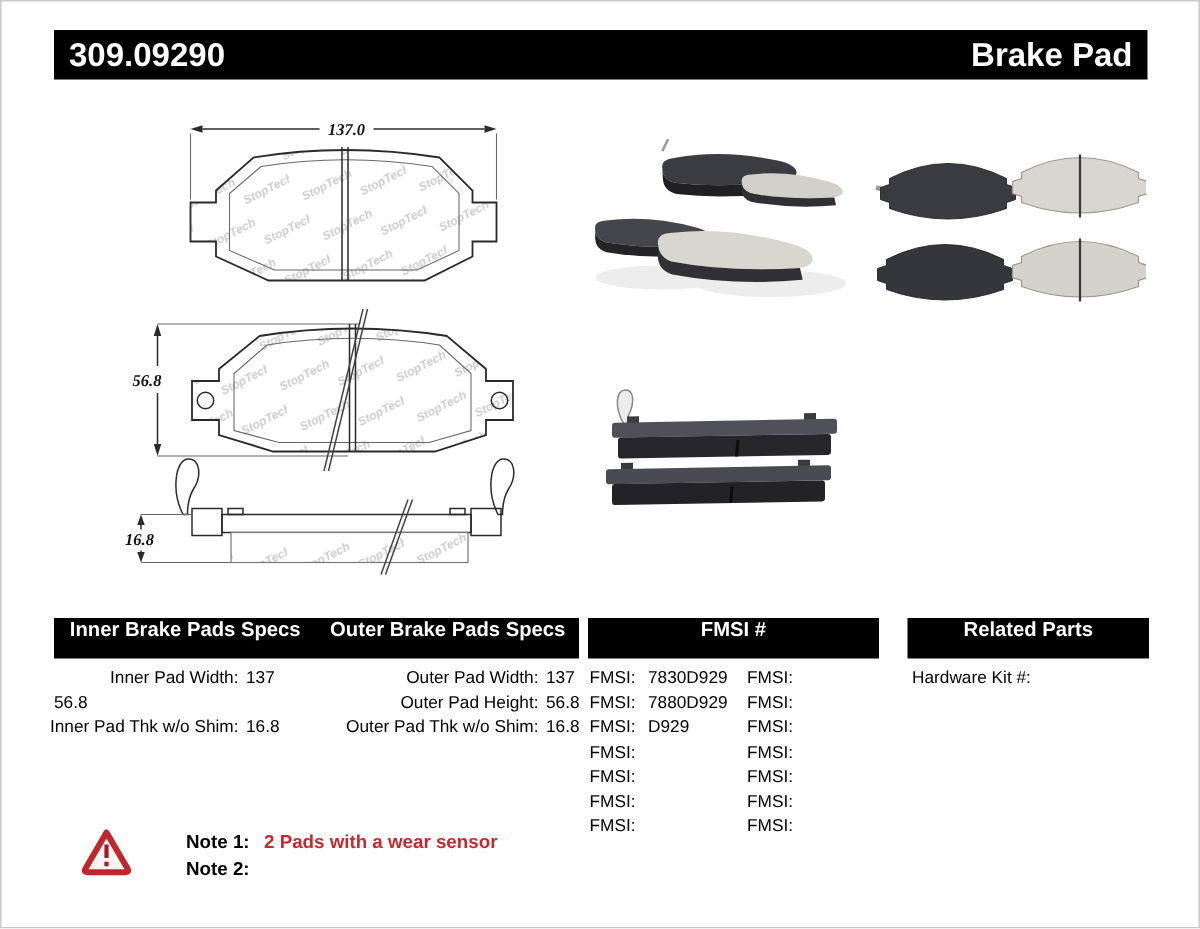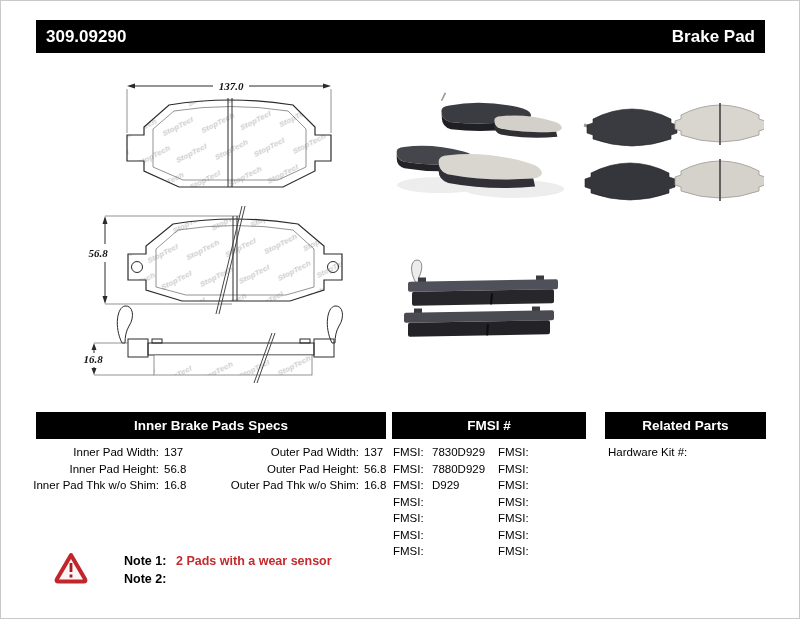--- a/index.html
+++ b/index.html
@@ -1,32 +1,32 @@
 <!DOCTYPE html>
 <html><head>
 <meta charset="utf-8">
 <style>
   html,body{margin:0;padding:0;background:#fff;}
   .page{position:relative;width:800px;height:619px;background:#fff;overflow:hidden;
         font-family:"Liberation Sans",sans-serif;box-sizing:border-box;border:1px solid #c9c9c9;}
   
   .topbar{position:absolute;left:35px;top:19px;width:729px;height:33px;background:#000;
           color:#fff;display:flex;justify-content:space-between;align-items:center;
-          padding:0 10px;box-sizing:border-box;font-weight:bold;font-size:17px;}
+          padding:0 10px;box-sizing:border-box;font-weight:bold;font-size:22px;}
   
   .draw{position:absolute;}
   .wm{font:italic bold 8px "Liberation Sans",sans-serif;fill:#cbcbcb;}
   .dimtxt{font:italic bold 11px "Liberation Serif",serif;fill:#111;}
   .thin{stroke:#2a2a2a;stroke-width:1;fill:none;}
   .hair{stroke:#666;stroke-width:0.7;fill:none;}
   
   .photo{position:absolute;}
   
   .th{position:absolute;top:411px;height:27px;background:#000;color:#fff;font-weight:bold;
-      font-size:13.5px;display:flex;align-items:center;justify-content:center;box-sizing:border-box;}
+      font-size:13.5px;display:flex;justify-content:center;box-sizing:border-box;}
   .th-half{width:50%;text-align:center;}
   
   .spec-col{position:absolute;top:443px;font-size:11.5px;font-weight:normal;color:#000;}
   .spec-row{display:flex;height:16.5px;line-height:16.5px;white-space:nowrap;}
   .il{display:inline-block;width:128px;text-align:right;}
   .ol{display:inline-block;width:153px;text-align:right;}
   .fl{display:inline-block;width:34px;text-align:left;}
   .spec-value{padding-left:5px;}
   
   .note-row{position:absolute;display:flex;font-size:12.5px;font-weight:bold;color:#000;
@@ -171,37 +171,37 @@
       <rect x="22" y="25" width="8" height="5" fill="#3a3a40"></rect>
       <rect x="140" y="25" width="8" height="5" fill="#3a3a40"></rect>
       <rect x="12" y="29" width="150" height="10" rx="2" fill="#4a4a53"></rect>
       <rect x="16" y="39" width="142" height="14" rx="2" fill="#222227"></rect>
       <line x1="96" y1="42" x2="95" y2="53" stroke="#0d0d0d" stroke-width="2"></line>
     </g>
   </svg>
 
   <div class="th" style="left:35px;width:350px;">
     <span class="th-half">Inner Brake Pads Specs</span>
+    <span class="th-half">Outer Brake Pads Specs</span>
   </div>
   <div class="th" style="left:391px;width:194px;">
     <span>FMSI #</span>
   </div>
   <div class="th" style="left:604px;width:161px;">
     <span>Related Parts</span>
   </div>
 
   <div class="spec-col" style="left:30px;">
 
       <div class="spec-row">
         <span class="il">Inner Pad Width:</span>
         <span class="spec-value">137</span>
       </div>
 
       <div class="spec-row">
-        <span class="il">Inner Pad Height:</span>
         <span class="spec-value">56.8</span>
       </div>
 
       <div class="spec-row">
         <span class="il">Inner Pad Thk w/o Shim:</span>
         <span class="spec-value">16.8</span>
       </div>
 
       <div class="spec-row">
         <span class="spec-value"></span>

